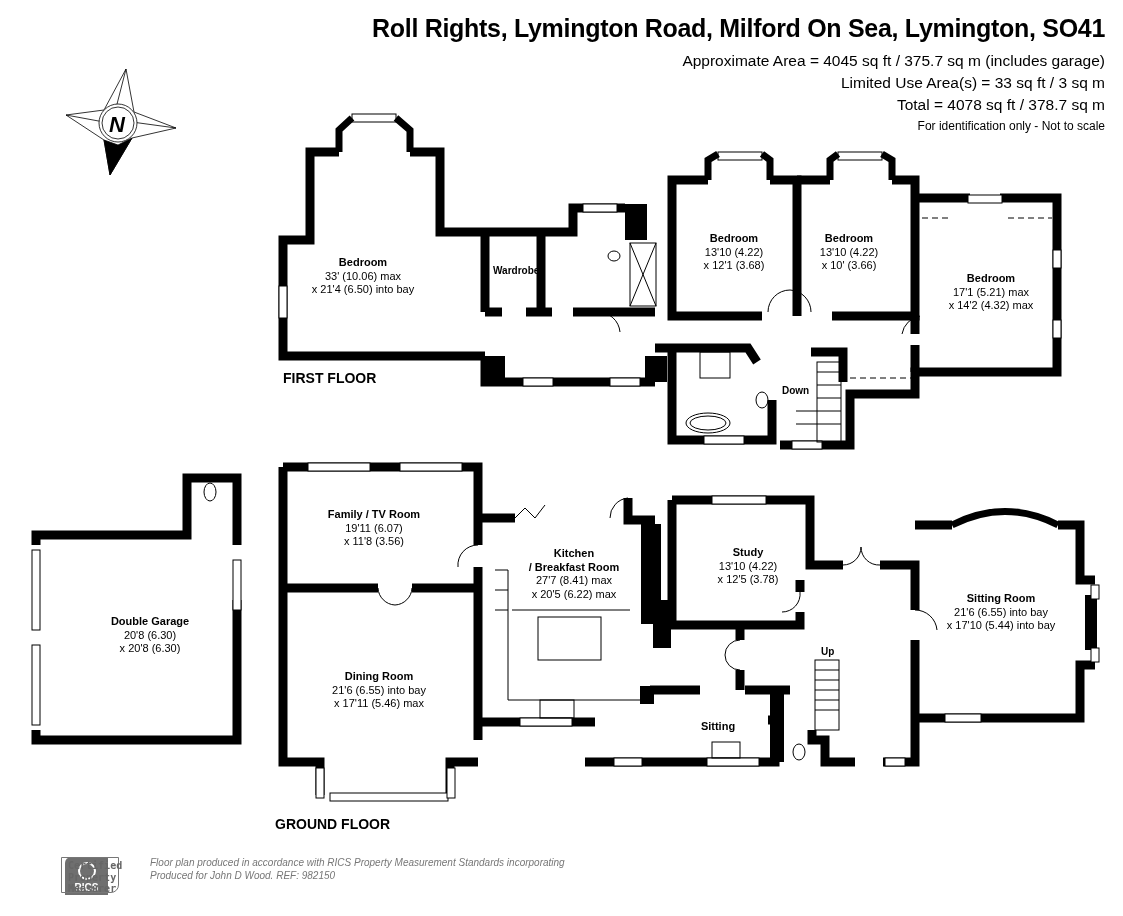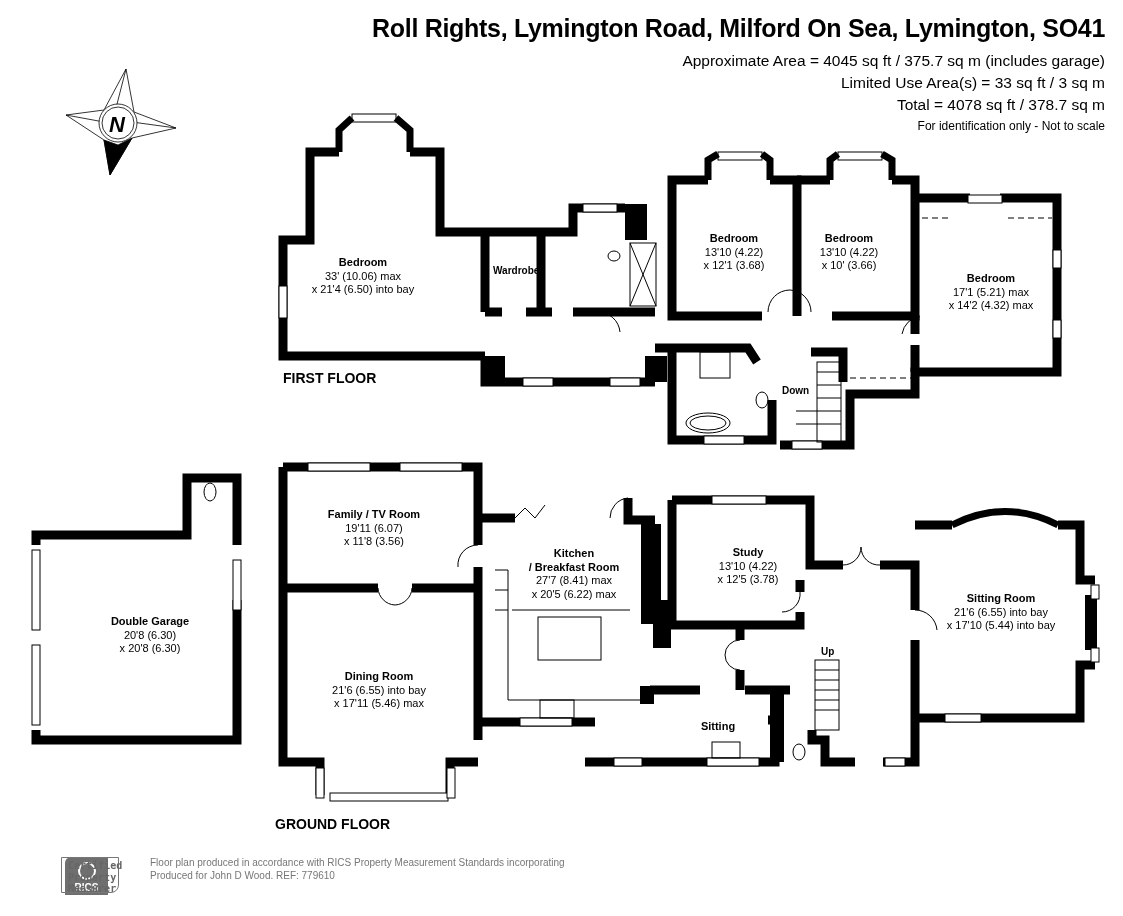--- a/index.html
+++ b/index.html
@@ -6,21 +6,21 @@
   body{width:1123px;height:916px;position:relative;overflow:hidden;font-family:"Liberation Sans",sans-serif;color:#000;}
   .title{position:absolute;right:18px;top:14px;font-size:25px;font-weight:bold;letter-spacing:-0.3px;white-space:nowrap;}
   .area{position:absolute;right:18px;font-size:15.5px;white-space:nowrap;}
   .a1{top:52px}.a2{top:74px}.a3{top:96px}
   .note{position:absolute;right:18px;top:119px;font-size:12px;white-space:nowrap;}
   svg.plan{position:absolute;left:0;top:0;}
   .lbl{position:absolute;text-align:center;font-size:11px;line-height:13.5px;white-space:nowrap;transform:translateX(-50%);}
   .lbl b{display:block;font-size:11px;}
   .floor{position:absolute;font-weight:bold;font-size:14px;white-space:nowrap;}
   .small{position:absolute;font-weight:bold;font-size:10px;white-space:nowrap;}
-  .footer{position:absolute;left:150px;top:857px;font-size:10px;color:#777;line-height:12.5px;}
+  .footer{position:absolute;left:150px;top:857px;font-size:10px;color:#777;line-height:12.5px;font-style:italic;}
   .rics{position:absolute;left:17px;top:857px;width:43px;height:38px;background:#6f6f6f;color:#fff;border-radius:6px 0 0 0;font-size:10px;font-weight:bold;text-align:center;margin-left:48px;}
   .rics .mark{display:block;margin:5px auto 2px;width:14px;height:14px;border:2px solid #fff;border-radius:50%;}
   .cert{position:absolute;left:61px;top:857px;width:58px;height:36px;border:1px solid #777;border-radius:0 0 8px 0;color:#666;font-size:10px;font-weight:bold;line-height:11.5px;padding:2px 0 0 6px;box-sizing:border-box;font-family:"DejaVu Sans Mono",monospace;}
 </style>
 </head>
 <body>
 
 <div class="title">Roll Rights, Lymington Road, Milford On Sea, Lymington, SO41</div>
 <div class="area a1">Approximate Area = 4045 sq ft / 375.7 sq m (includes garage)</div>
 <div class="area a2">Limited Use Area(s) = 33 sq ft / 3 sq m</div>
@@ -249,14 +249,14 @@
 <div class="floor" style="left:275px;top:816px">GROUND FLOOR</div>
 
 <div class="rics"><span class="mark"></span><span>RICS</span></div>
 <div class="cert">
   <div>Certified</div>
     <div>Property</div>
     <div>Measurer</div>
 </div>
 <div class="footer">
   <div>Floor plan produced in accordance with RICS Property Measurement Standards incorporating</div>
-    <div>Produced for John D Wood.   REF:  779610</div>
+    <div>Produced for John D Wood.   REF:  982150</div>
 </div>
 
 </body></html>

